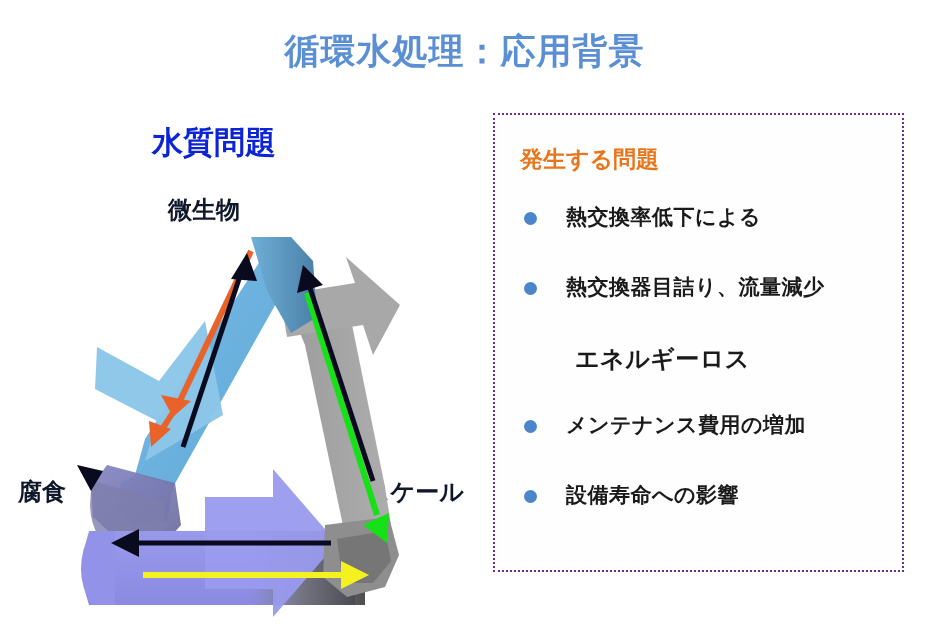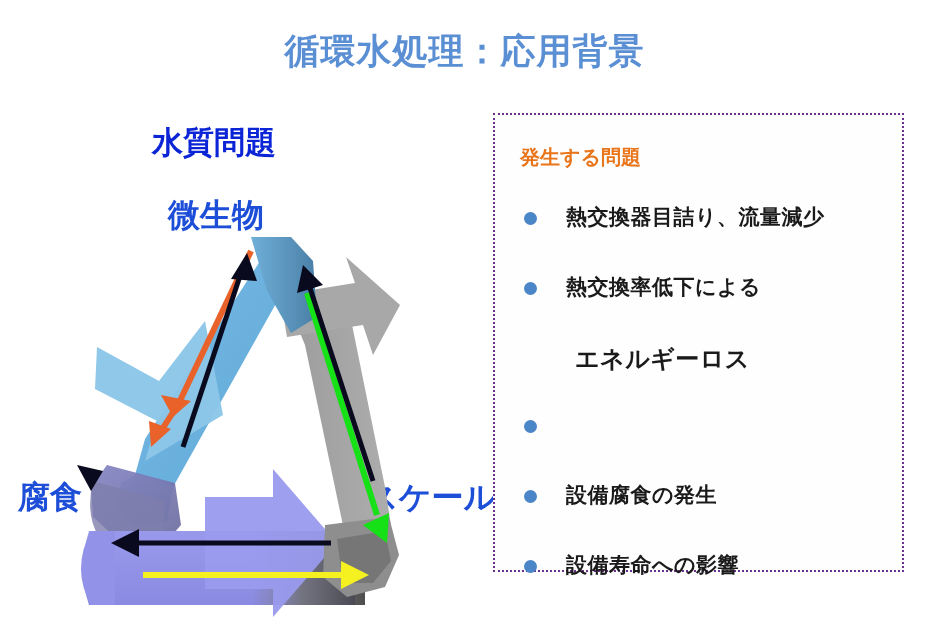--- a/index.html
+++ b/index.html
@@ -45,23 +45,23 @@
     left: 152px;
     top: 22px;
     font-size: 31px;
     font-weight: bold;
     color: #0B24D6;
     white-space: nowrap;
   }
 
   .node-label {
     position: absolute;
-    font-size: 32px;
-    font-weight: bold;
-    color: #1d4ed8;
+    font-size: 24px;
+    font-weight: bold;
+    color: #0f172a;
     white-space: nowrap;
   }
   #label-microbe { left: 168px; top: 94px; }
   #label-corrosion { left: 18px; top: 376px; text-align: right; }
   #label-scale { left: 366px; top: 376px; }
 
   #cycle-diagram {
     position: absolute;
     left: 55px;
     top: 125px;
@@ -79,21 +79,21 @@
     height: 459px;
     border: 2px dotted #6B2F8F;
     background: #FEFEFE;
     box-sizing: border-box;
   }
 
   #problems-heading {
     position: absolute;
     left: 25px;
     top: 29px;
-    font-size: 20px;
+    font-size: 23px;
     font-weight: bold;
     color: #E8751A;
     white-space: nowrap;
   }
 
   #problems-list {
     position: absolute;
     left: 0;
     top: 88px;
     width: 411px;
@@ -252,34 +252,31 @@
     </svg>
   </div>
 </div>
 
 <div id="problems-panel">
   <div id="problems-heading">発生する問題</div>
 
   <div id="problems-list">
     <div class="problem-row">
       <span class="bullet-dot"></span>
+      <span class="problem-text">熱交換率低下による</span>
+    </div>
+    <div class="problem-row">
+      <span class="bullet-dot"></span>
       <span class="problem-text">熱交換器目詰り、流量減少</span>
-    </div>
-    <div class="problem-row">
-      <span class="bullet-dot"></span>
-      <span class="problem-text">熱交換率低下による</span>
     </div>
     <div class="problem-row sub">
       <span class="problem-text">エネルギーロス</span>
     </div>
     <div class="problem-row">
       <span class="bullet-dot"></span>
-    </div>
-    <div class="problem-row">
-      <span class="bullet-dot"></span>
-      <span class="problem-text">設備腐食の発生</span>
+      <span class="problem-text">メンテナンス費用の増加</span>
     </div>
     <div class="problem-row">
       <span class="bullet-dot"></span>
       <span class="problem-text">設備寿命への影響</span>
     </div>
   </div>
 </div>
 
 </body></html>

